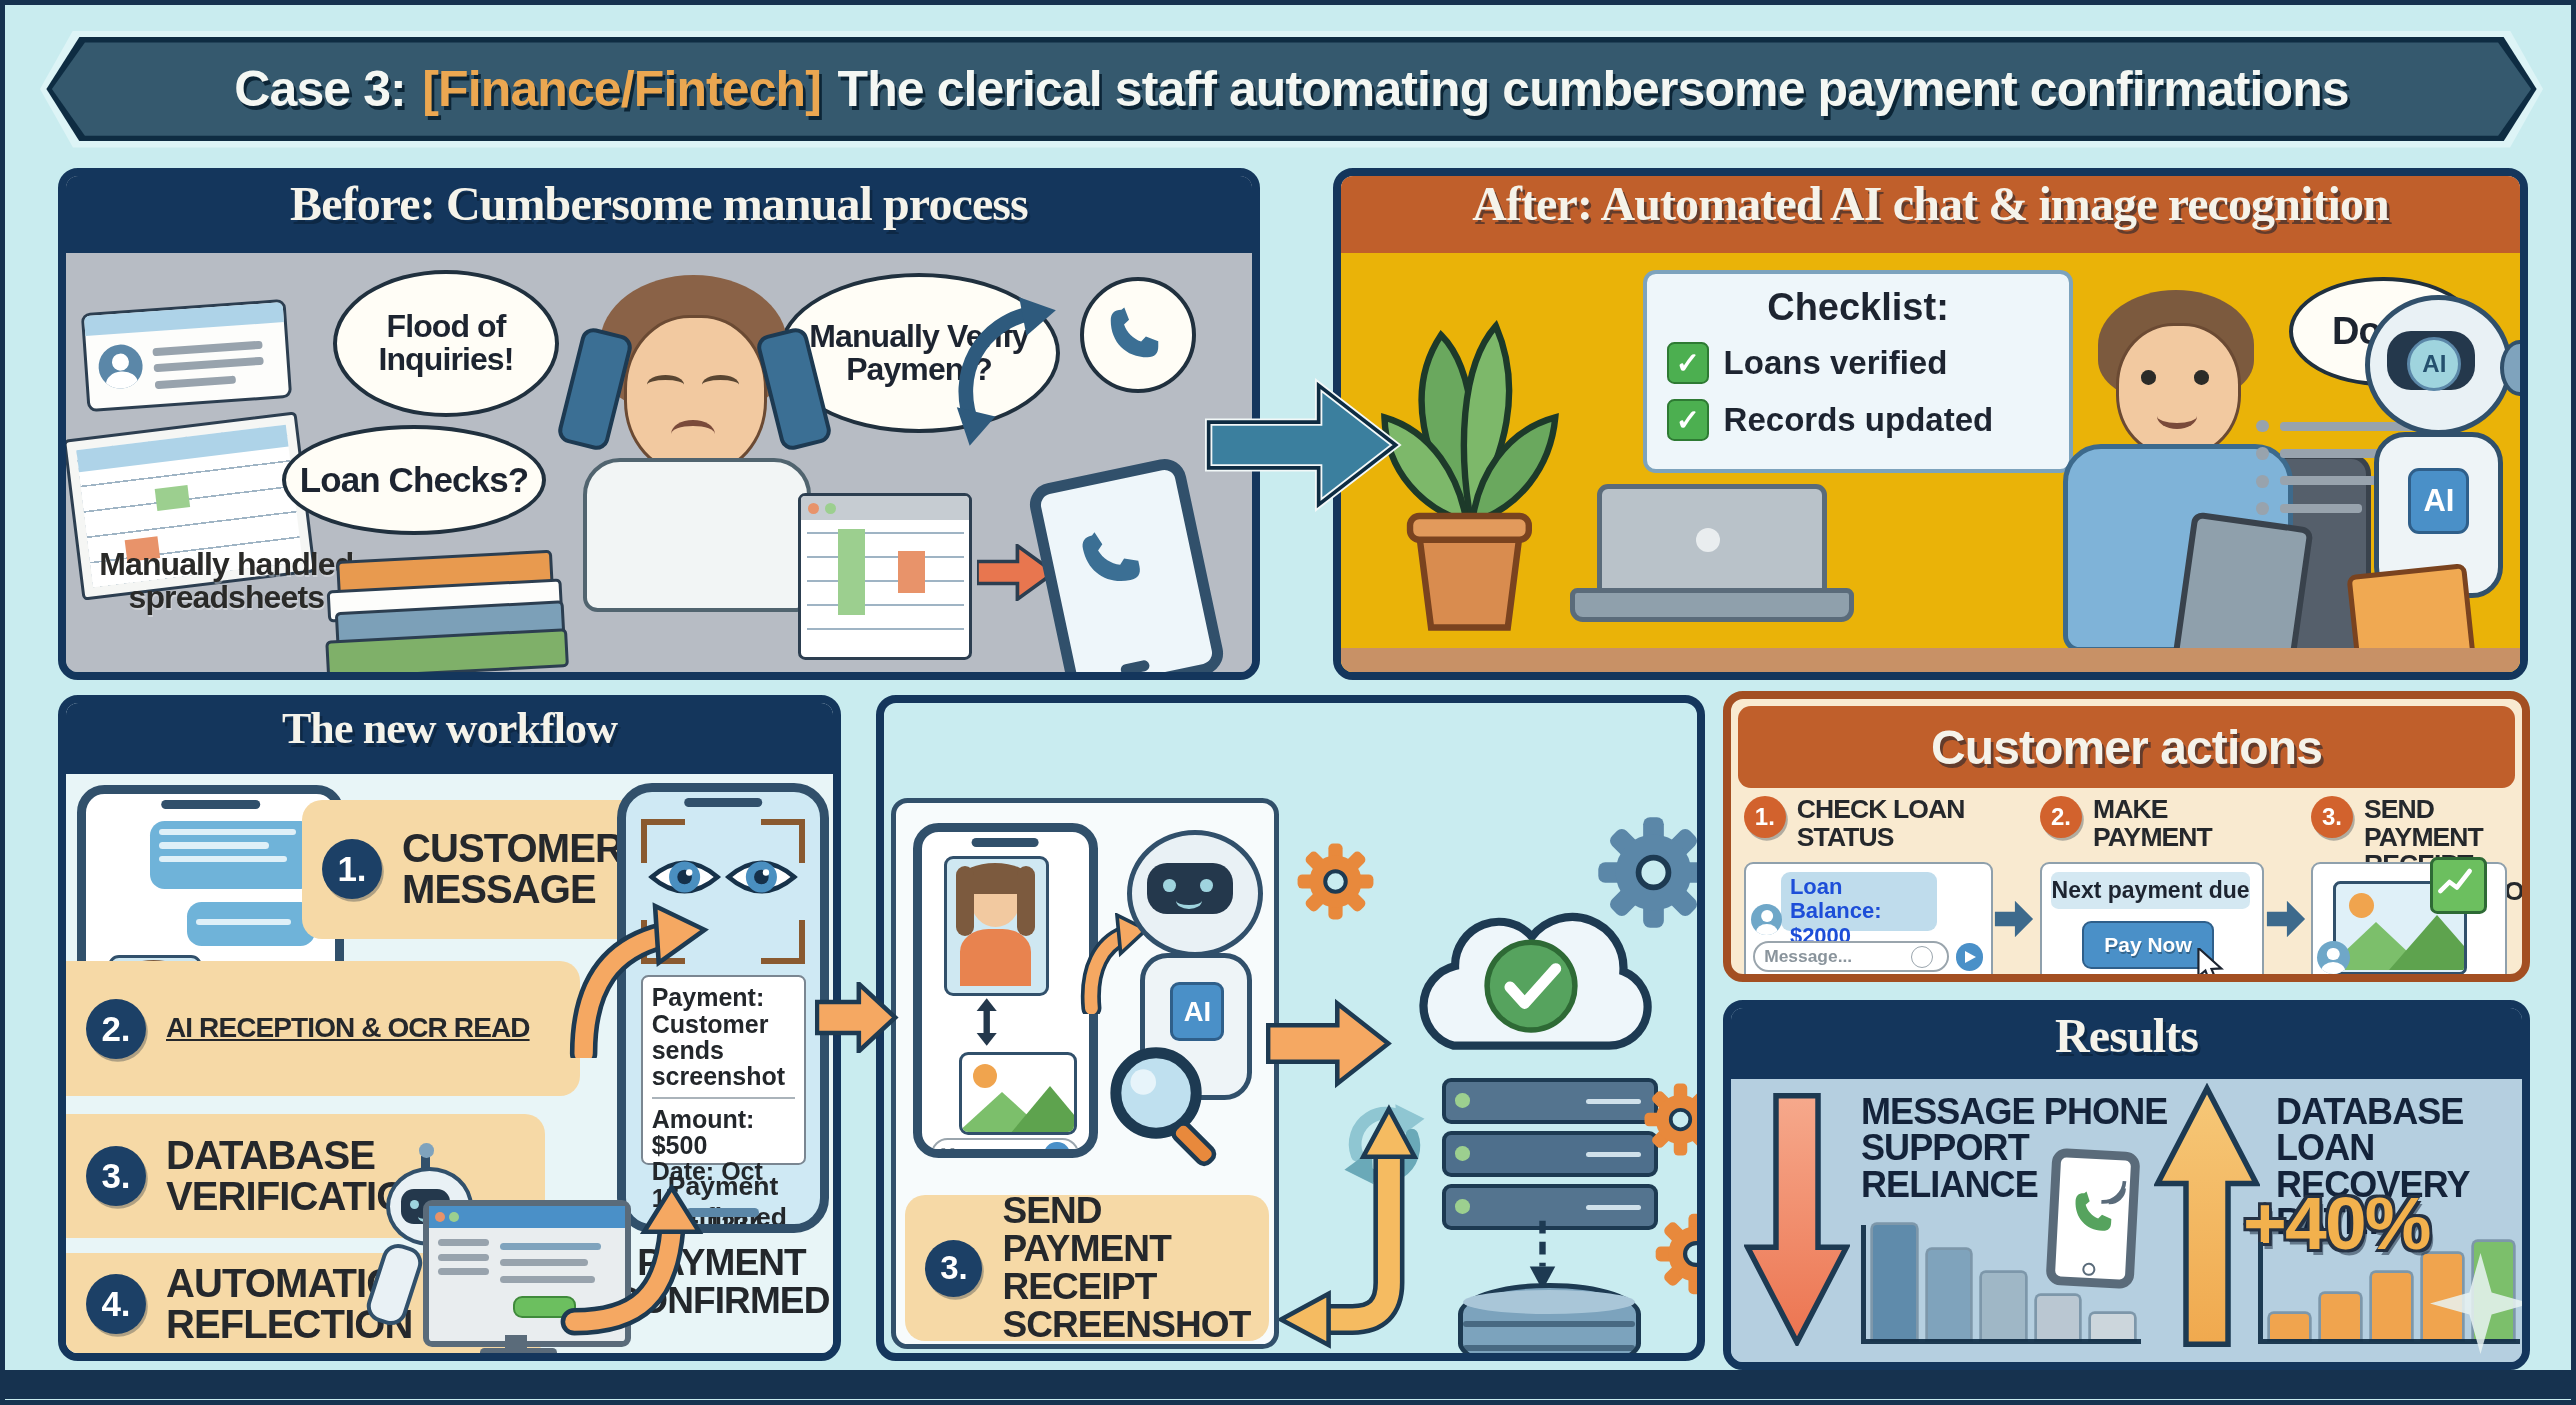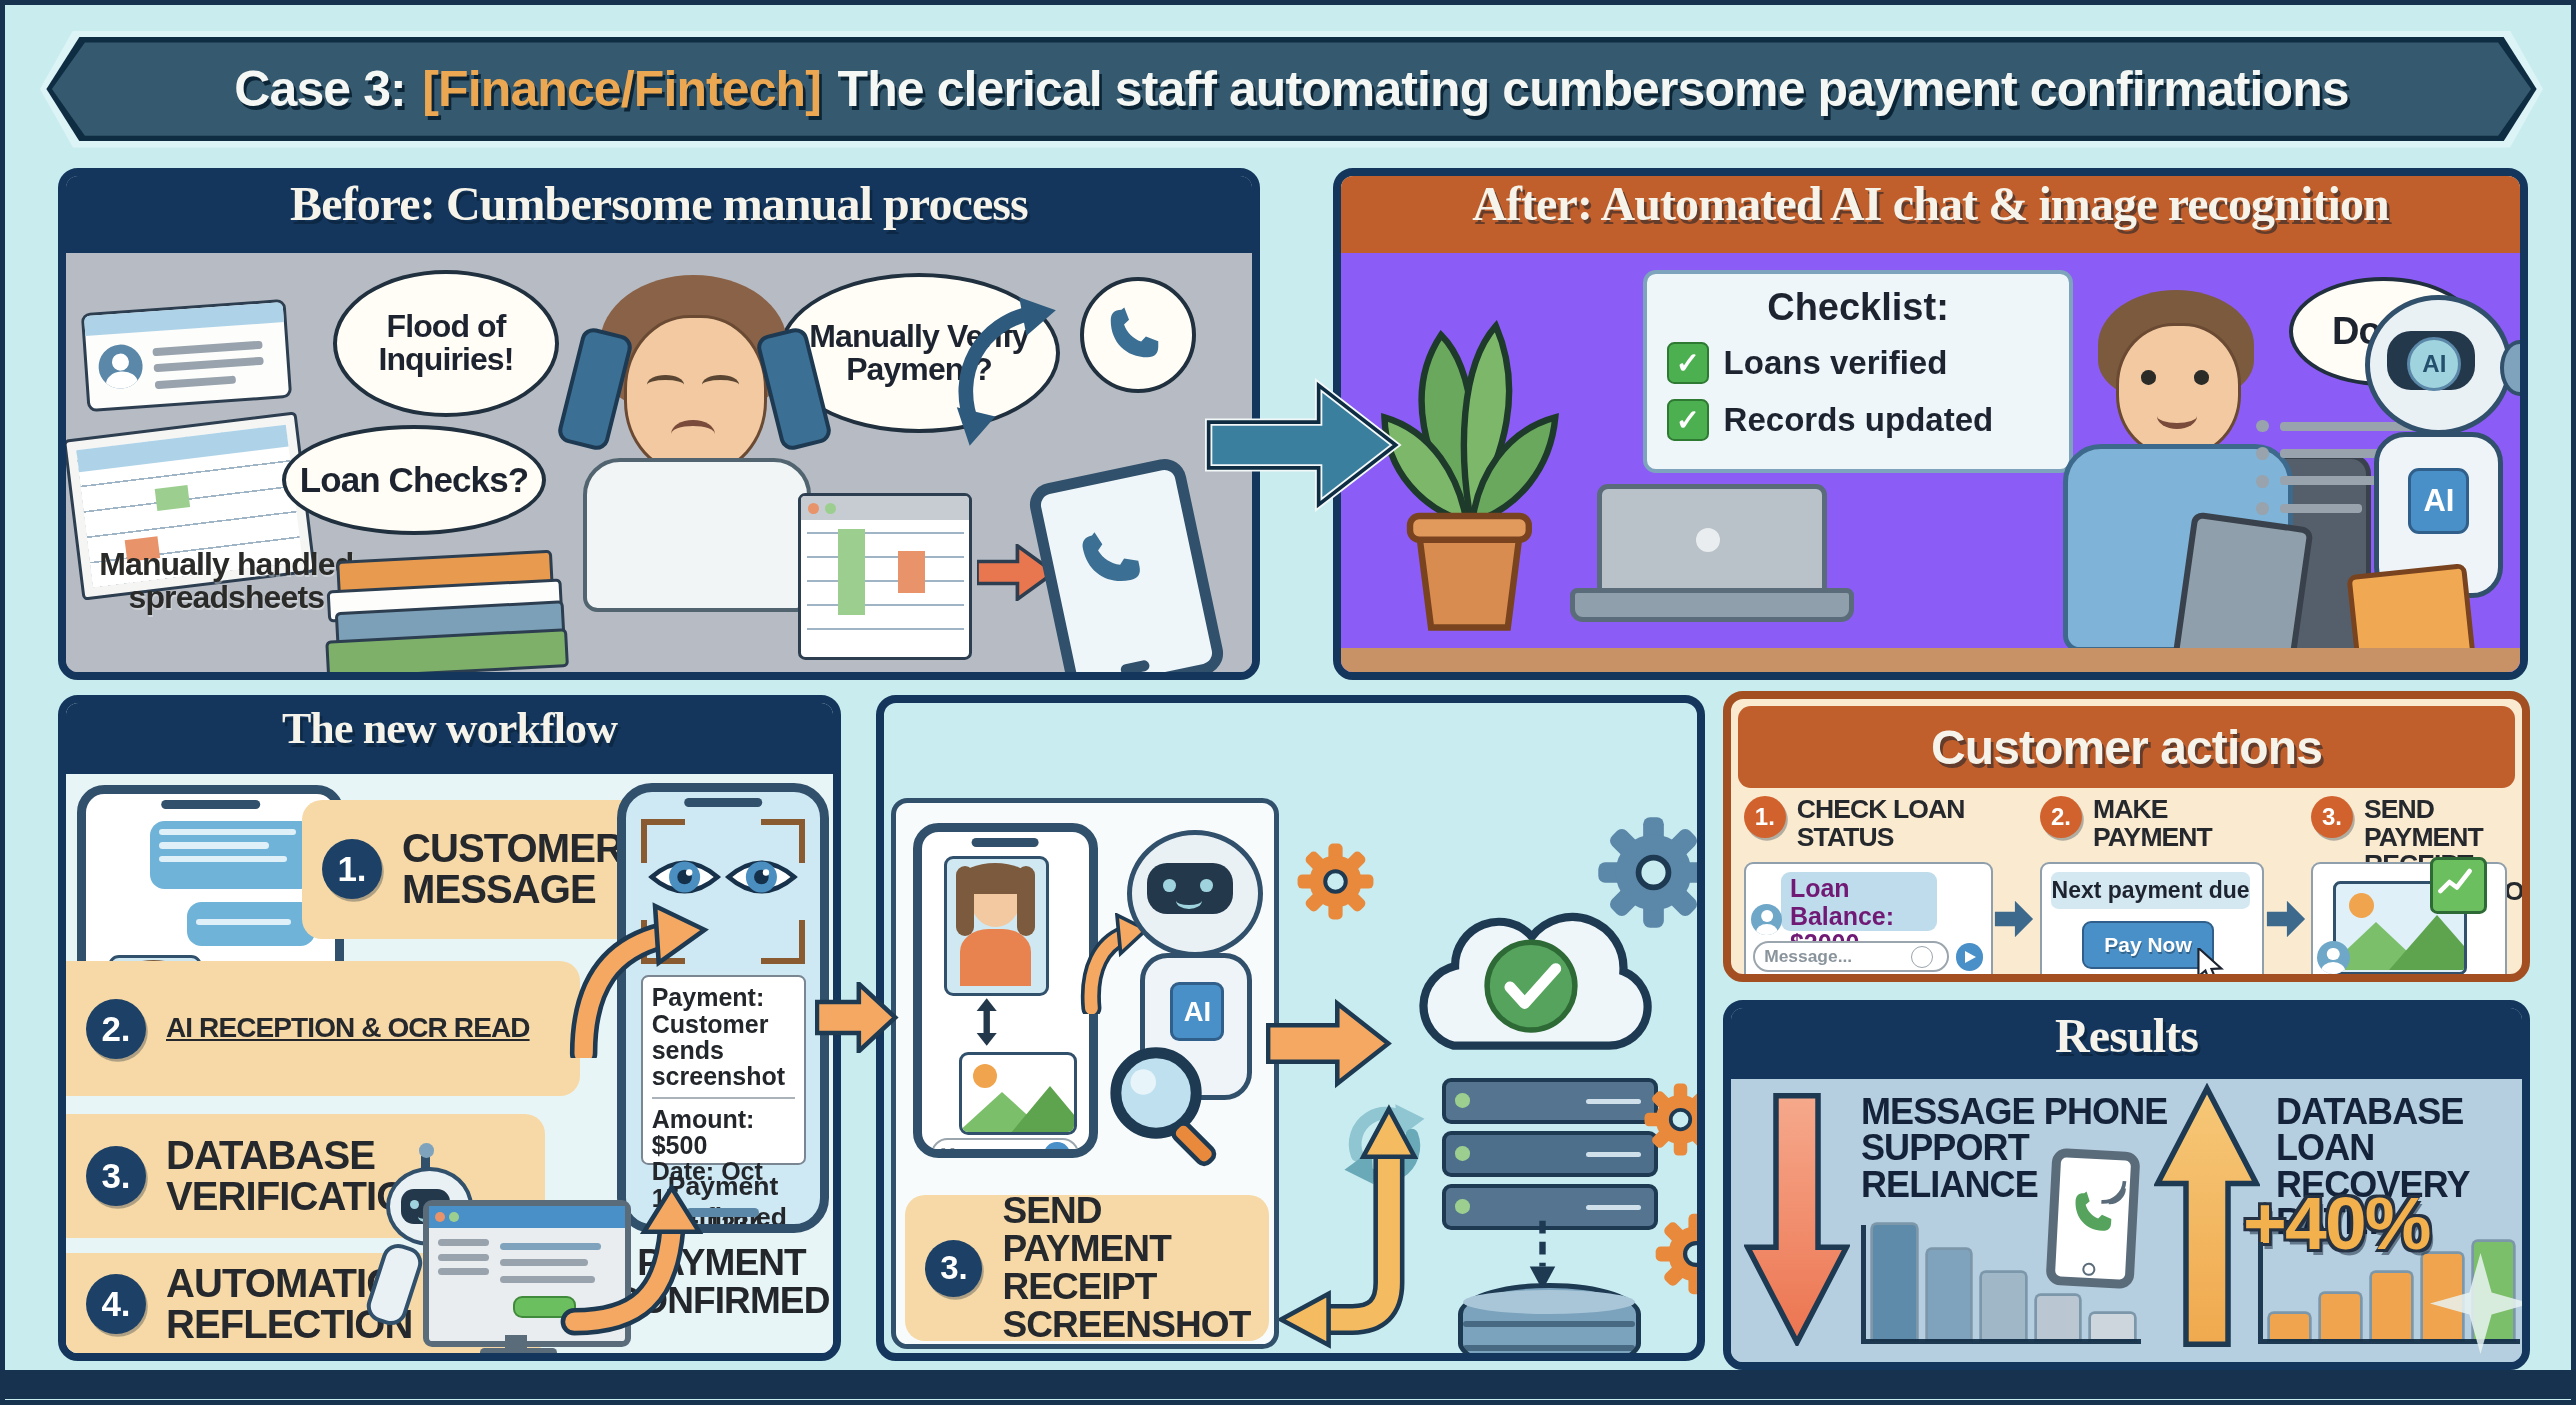--- a/index.html
+++ b/index.html
@@ -171,21 +171,21 @@
 
   <svg class="abs" style="left:1200px;top:373px;z-index:6;" width="198" height="134" viewBox="0 0 216 146">
     <polygon points="4,48 124,48 124,8 208,73 124,138 124,98 4,98" fill="#3b7f9e" stroke="#f2f8f8" stroke-width="8"></polygon>
     <polygon points="4,48 124,48 124,8 208,73 124,138 124,98 4,98" fill="none" stroke="#0e2c42" stroke-width="4"></polygon>
   </svg>
 
   <div class="panel" style="left:1328px;top:163px;width:1195px;height:512px;background:#f8e8ca;">
     <div class="ph orange">
       <span class="ph-txt">After: Automated AI chat &amp; image recognition</span>
     </div>
-    <div class="pb" style="background:#8b5cf6;">
+    <div class="pb" style="background:#eab308;">
 
       <svg class="abs" style="left:27.4px;top:27.4px;" width="201" height="366" viewBox="0 0 220 400">
         <g stroke="#1d3a2a" stroke-width="7" fill="#6aa85e">
           <path d="M110 260 C60 200 40 120 80 60 C120 100 120 190 110 260"></path>
           <path d="M112 260 C150 190 170 120 140 50 C100 95 100 190 112 260" fill="#7db86a"></path>
           <path d="M108 265 C60 250 20 210 18 150 C70 165 100 215 108 265" fill="#7db86a"></path>
           <path d="M114 265 C165 250 200 205 205 150 C150 165 120 215 114 265"></path>
         </g>
         <path d="M55 270 h112 l-14 110 h-84 z" fill="#d98c4f" stroke="#7a431f" stroke-width="7"></path>
         <rect x="46" y="258" width="130" height="26" rx="10" fill="#e29a5c" stroke="#7a431f" stroke-width="7"></rect>
@@ -501,21 +501,21 @@
       <span class="ph-txt" style="font-size:48px;">Customer actions</span>
     </div>
     <div class="abs" style="left:0;top:90px;right:0;bottom:0;">
 
       <div class="abs" style="left:12.8px;top:7.3px;width:245px;">
         <div style="display:flex;gap:11px;align-items:flex-start;">
           <div class="badge" style="width:42px;height:42px;font-size:24px;background:#d2622d;">1.</div>
           <div class="step-label" style="font-size:26.5px;">CHECK LOAN STATUS</div>
         </div>
         <div class="abs" style="left:0;top:66px;width:245px;height:117px;background:#fff;border:2.7px solid #8fa0ac;border-radius:9.1px;">
-          <div class="abs" style="left:35px;top:7.3px;width:156px;height:59px;background:#bfdcec;border-radius:9.1px;padding:3.7px 9.1px;box-sizing:border-box;font-size:25px;font-weight:900;color:#701a75;line-height:1.1;">
+          <div class="abs" style="left:35px;top:7.3px;width:156px;height:59px;background:#bfdcec;border-radius:9.1px;padding:3.7px 9.1px;box-sizing:border-box;font-size:22px;font-weight:900;color:#1d4ed8;line-height:1.1;">
             <div>Loan Balance:</div>
             <div>$2000</div>
           </div>
           <div class="avatar-dot" style="left:5.5px;top:40px;width:31px;height:31px;"></div>
           <div class="msg-pill" style="position:absolute;left:7.3px;top:77px;width:196px;height:31px;padding:0 9.1px;font-size:17.4px;">
             <span style="flex:1;">Message...</span>
             <div style="width:20px;height:20px;border:1.8px solid #9aa5ad;border-radius:50%;margin-right:5.5px;"></div>
           </div>
           <div class="send-dot" style="position:absolute;left:210px;top:79px;width:27.4px;height:27.4px;">
               <div class="send-tri"></div>

